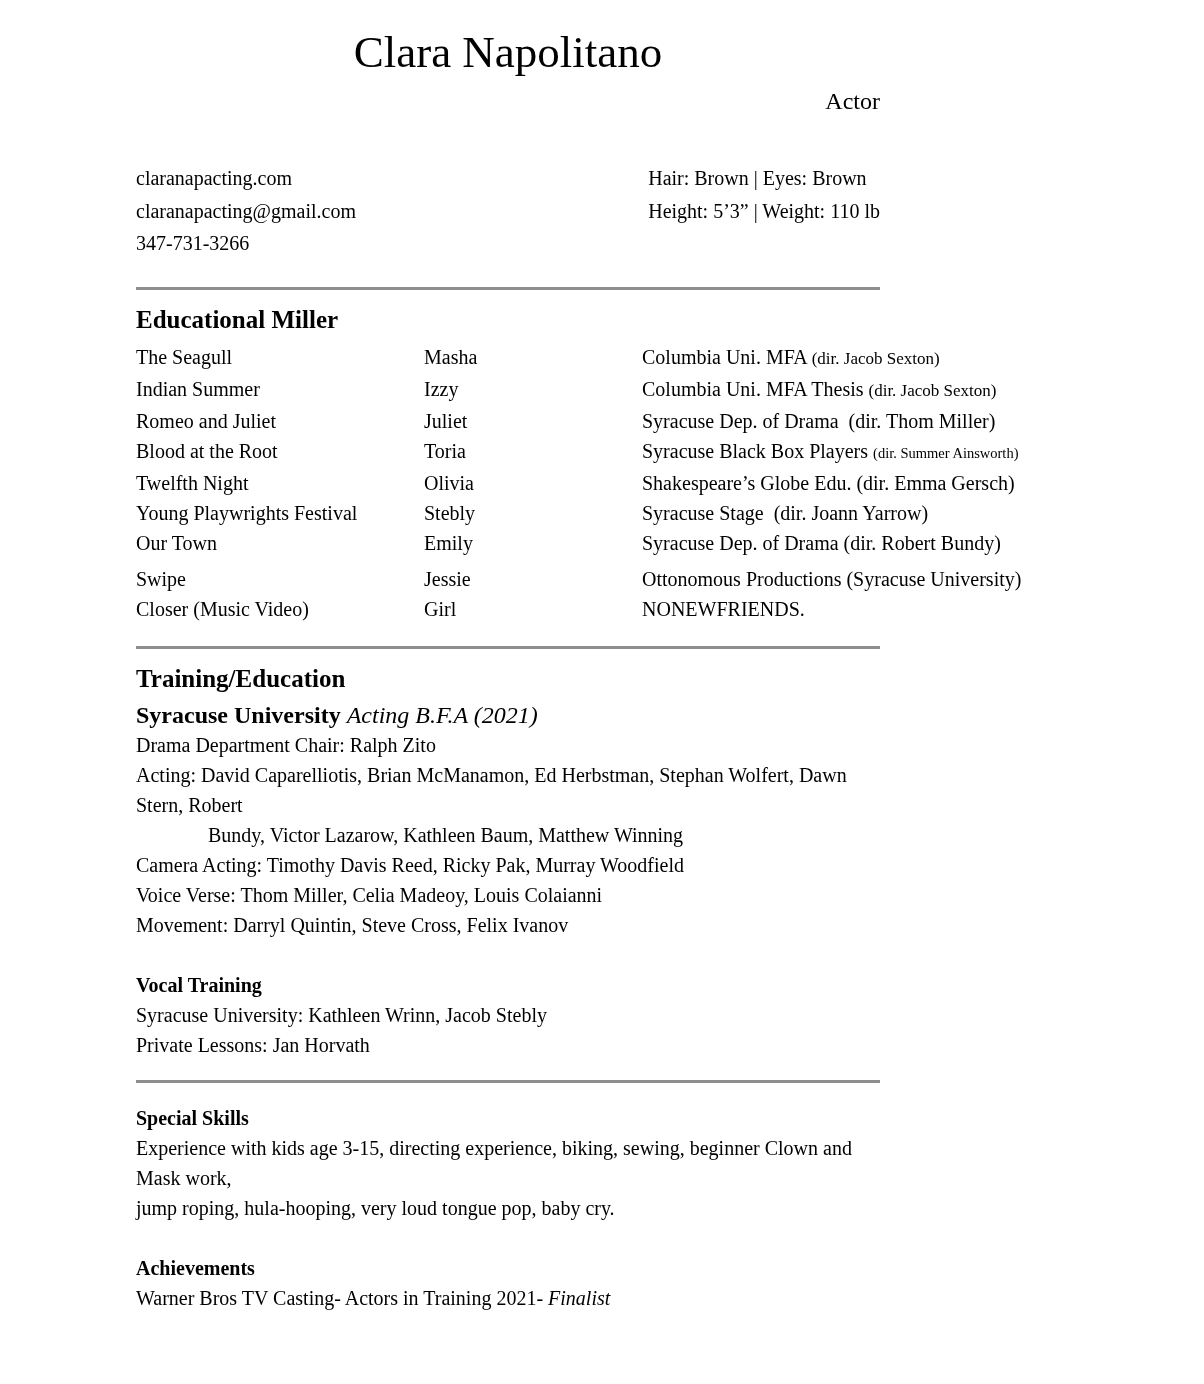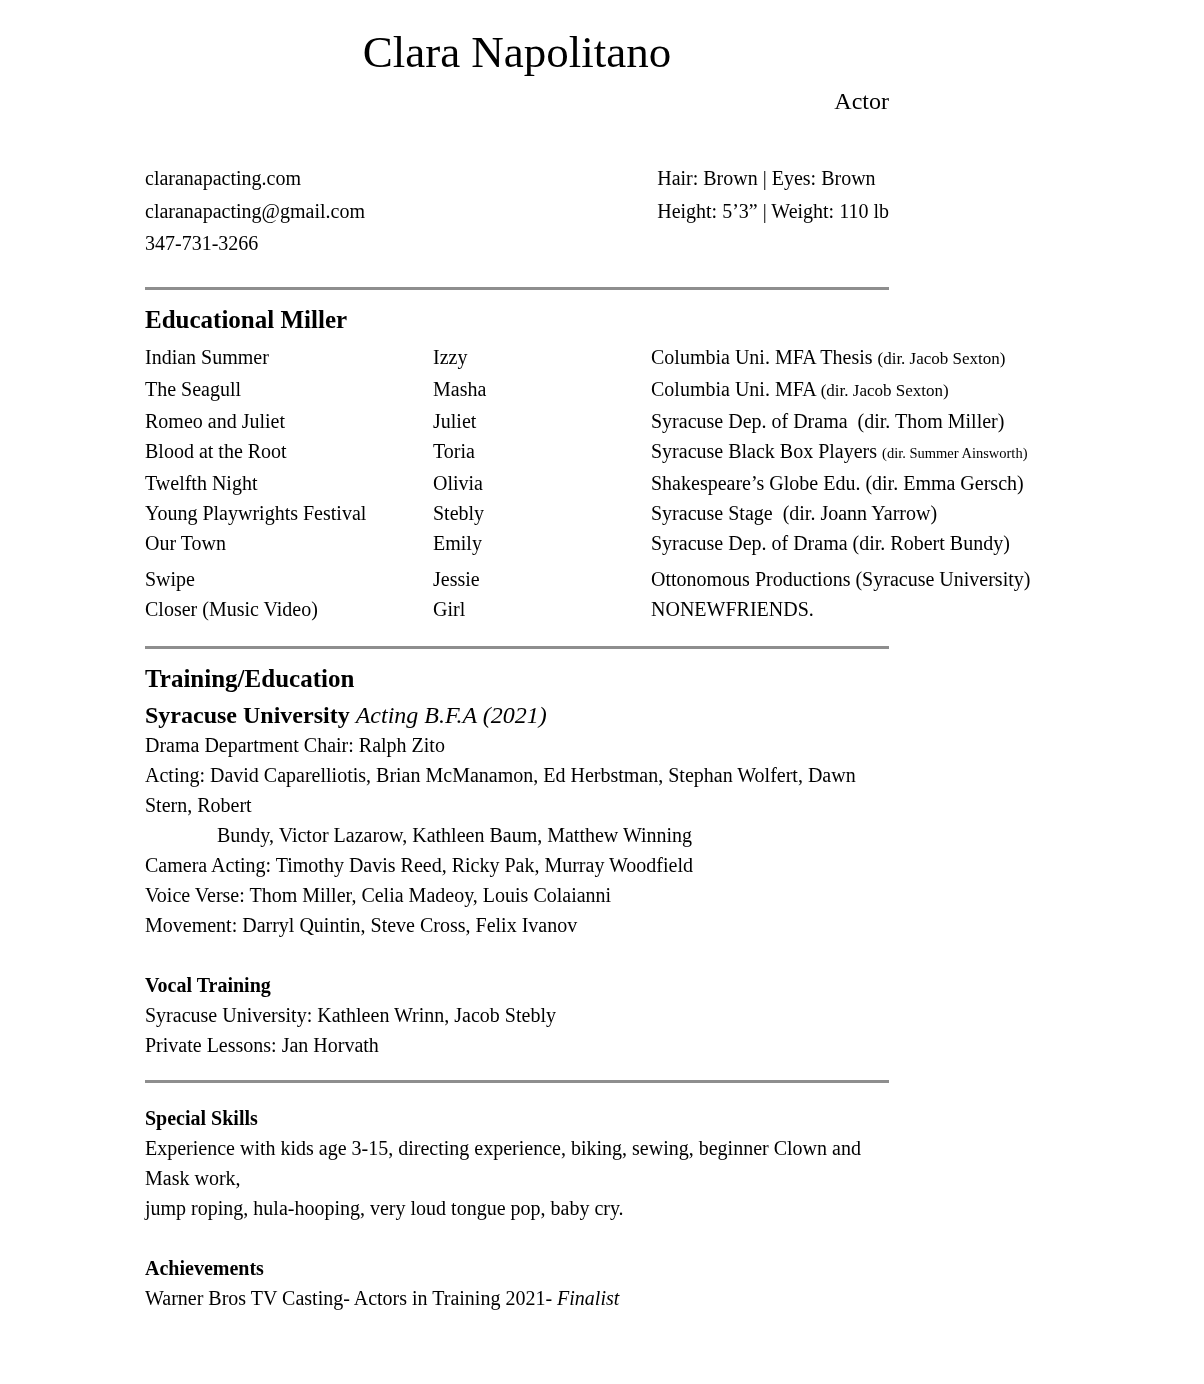--- a/index.html
+++ b/index.html
@@ -6,21 +6,20 @@
   body {
     width: 1204px; height: 1384px;
     font-family: "Liberation Serif", serif;
     color: #000000;
     -webkit-font-smoothing: antialiased;
   }
   .page {
     box-sizing: border-box;
     width: 1016px; height: 1384px;
     padding: 26px 136px 0 136px;
-    margin-left: 9px;
   }
   .name {
     font-size: 45px; font-weight: 400; text-align: center;
     margin: 0; line-height: 52px;
   }
   .subtitle {
     font-size: 24px; text-align: right;
     margin: 8px 0 0 0; line-height: 30px;
   }
   .contact-row {
@@ -86,28 +85,28 @@
       <div>Hair: Brown | Eyes: Brown</div>
       <div>Height: 5’3” | Weight: 110 lb</div>
     </div>
   </div>
 
   <hr class="rule rule-1">
 
   <h2 class="section-heading">Educational Miller</h2>
   <div class="credits">
     <div class="credit-row">
+      <span class="cell">The Seagull</span>
+      <span class="cell">Masha</span>
+      <span class="cell"><span>Columbia Uni. MFA</span> <span class="director dir-sm">(dir. Jacob Sexton)</span></span>
+    </div>
+    <div class="credit-row">
       <span class="cell">Indian Summer</span>
       <span class="cell">Izzy</span>
       <span class="cell"><span>Columbia Uni. MFA Thesis</span> <span class="director dir-sm">(dir. Jacob Sexton)</span></span>
-    </div>
-    <div class="credit-row">
-      <span class="cell">The Seagull</span>
-      <span class="cell">Masha</span>
-      <span class="cell"><span>Columbia Uni. MFA</span> <span class="director dir-sm">(dir. Jacob Sexton)</span></span>
     </div>
     <div class="credit-row">
       <span class="cell">Romeo and Juliet</span>
       <span class="cell">Juliet</span>
       <span class="cell"><span>Syracuse Dep. of Drama</span>&nbsp; <span class="director">(dir. Thom Miller)</span></span>
     </div>
     <div class="credit-row">
       <span class="cell">Blood at the Root</span>
       <span class="cell">Toria</span>
       <span class="cell"><span>Syracuse Black Box Players</span> <span class="director dir-xs">(dir. Summer Ainsworth)</span></span>

